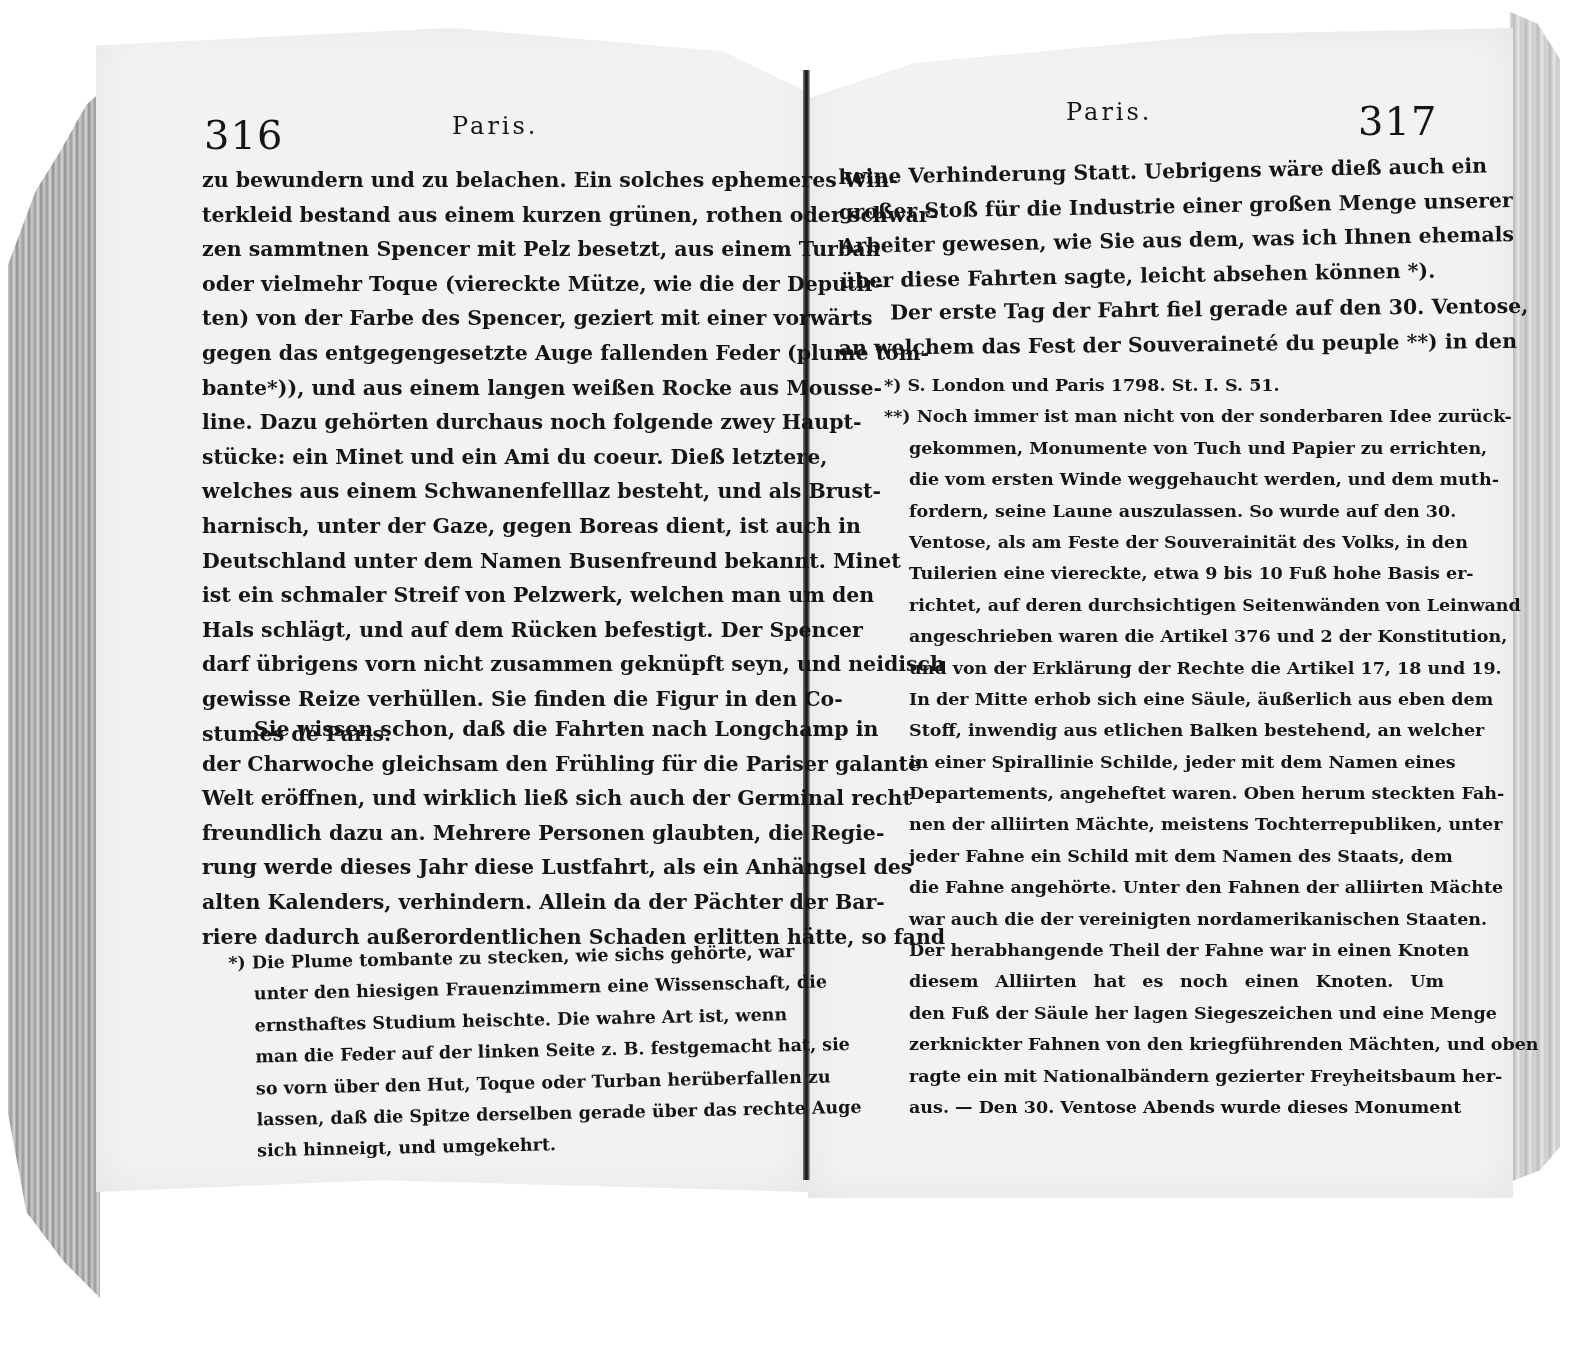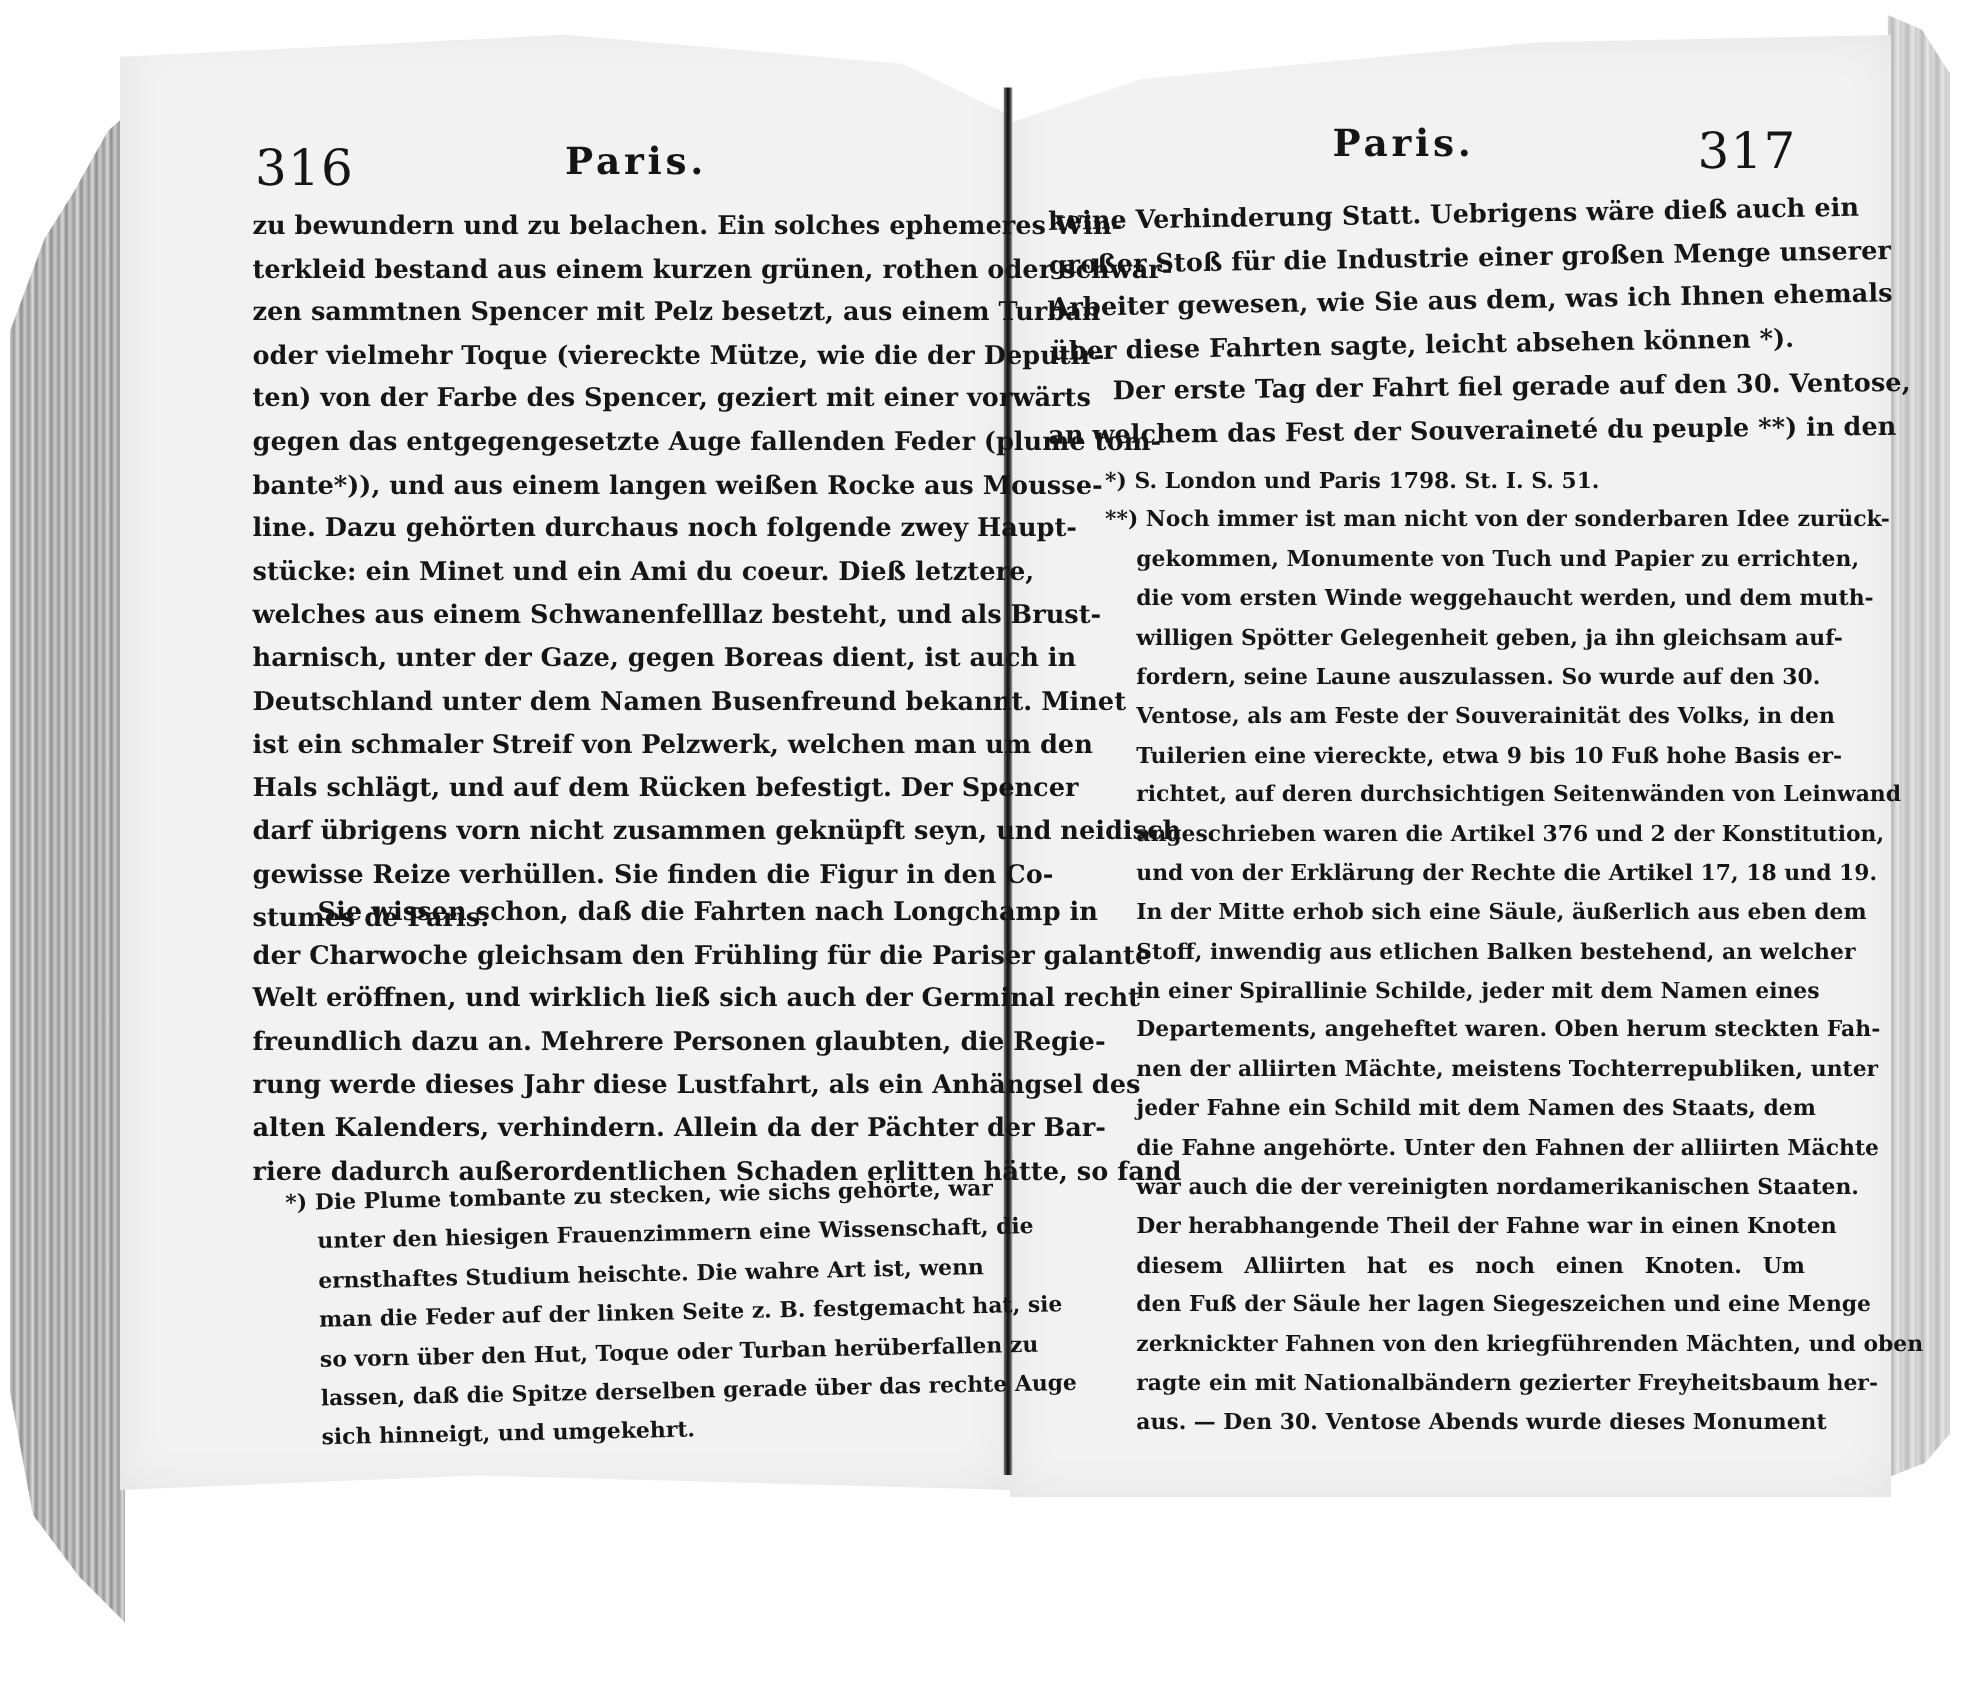--- a/index.html
+++ b/index.html
@@ -17,21 +17,21 @@
   .page-left { left: 96px; top: 22px; width: 712px; height: 1170px;
     clip-path: polygon(0 2%, 50% 0.5%, 88% 2.5%, 100% 6%, 100% 100%, 40% 99%, 0 100%); }
   .page-right { left: 808px; top: 28px; width: 705px; height: 1170px;
     clip-path: polygon(0 6%, 15% 3%, 60% 0.5%, 100% 0%, 100% 100%, 0 100%); }
 
   .gutter { position: absolute; left: 803px; top: 70px; width: 7px; height: 1110px;
     background: linear-gradient(90deg, #7a7a7a, #111 45%, #333 70%, #bbb); }
 
   .header { position: absolute; font-family: "DejaVu Serif", serif; }
   .pnum { font-size: 40px; letter-spacing: 1px; }
-  .runhead { font-size: 30px; font-weight: bold; letter-spacing: 3px; }
+  .runhead { font-size: 24px; font-weight: normal; letter-spacing: 3px; }
 
   .textblock { position: absolute; font-family: "DejaVu Serif", serif; font-weight: bold; font-size: 20.5px; }
   .line { white-space: nowrap; height: 34.6px; line-height: 34.6px; text-align: justify; text-align-last: justify; }
   .line.last { text-align-last: left; }
   .line.indent { padding-left: 52px; }
   .fn { font-size: 17.5px; }
   .fn .line { height: 31.4px; line-height: 31.4px; }
   .fn .line.sub { padding-left: 25px; }
 </style>
 </head>
@@ -100,21 +100,20 @@
 <div class="textblock" style="left:838px; top:290px; width:568px; transform: rotate(-0.6deg); transform-origin: right top;">
   <div class="line indent">Der erste Tag der Fahrt fiel gerade auf den 30. Ventose,</div>
   <div class="line">an welchem das Fest der Souveraineté du peuple **) in den</div>
 </div>
 
 <div class="textblock fn" style="left:884px; top:370px; width:560px;">
   <div class="line last">*) S. London und Paris 1798. St. I. S. 51.</div>
   <div class="line">**) Noch immer ist man nicht von der sonderbaren Idee zurück-</div>
   <div class="line sub">gekommen, Monumente von Tuch und Papier zu errichten,</div>
   <div class="line sub">die vom ersten Winde weggehaucht werden, und dem muth-</div>
-  <div class="line sub">willigen Spötter Gelegenheit geben, ja ihn gleichsam auf-</div>
   <div class="line sub">fordern, seine Laune auszulassen.  So wurde auf den 30.</div>
   <div class="line sub">Ventose, als am Feste der Souverainität des Volks, in den</div>
   <div class="line sub">Tuilerien eine viereckte, etwa 9 bis 10 Fuß hohe Basis er-</div>
   <div class="line sub">richtet, auf deren durchsichtigen Seitenwänden von Leinwand</div>
   <div class="line sub">angeschrieben waren die Artikel 376 und 2 der Konstitution,</div>
   <div class="line sub">und von der Erklärung der Rechte die Artikel 17, 18 und 19.</div>
   <div class="line sub">In der Mitte erhob sich eine Säule, äußerlich aus eben dem</div>
   <div class="line sub">Stoff, inwendig aus etlichen Balken bestehend, an welcher</div>
   <div class="line sub">in einer Spirallinie Schilde, jeder mit dem Namen eines</div>
   <div class="line sub">Departements, angeheftet waren.  Oben herum steckten Fah-</div>

